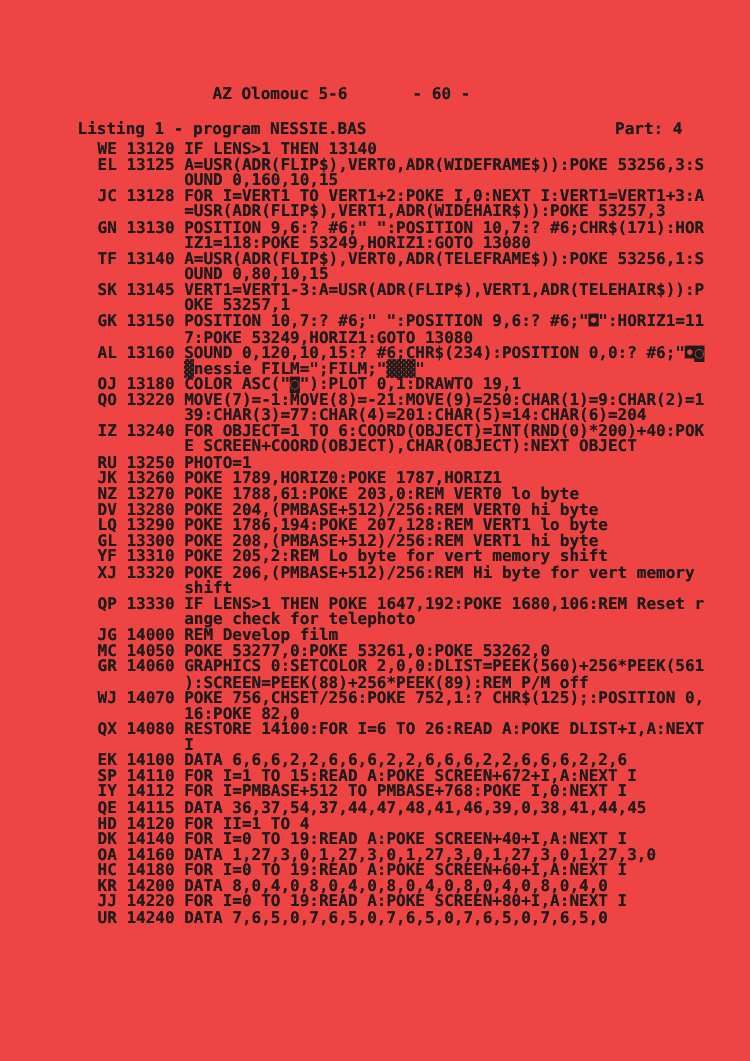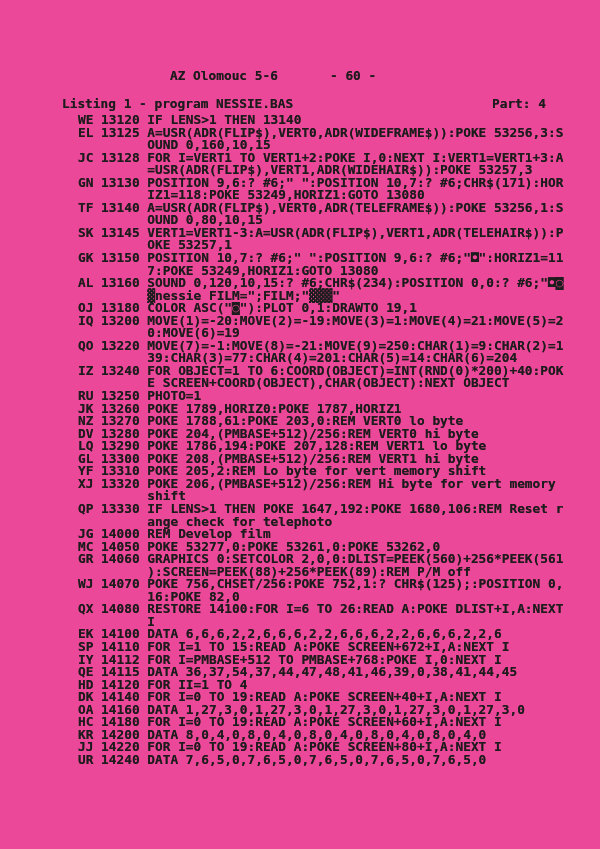--- a/index.html
+++ b/index.html
@@ -71,21 +71,21 @@
   }
   .code-line .body {
     display: inline-block;
     vertical-align: top;
     white-space: pre;
   }
 </style>
 </head>
 <body>
 
-<div class="page" style="background: #ec4899; color: rgb(28, 28, 28);">
+<div class="page" style="background: #ef4444; color: rgb(28, 28, 28);">
   <span class="hdr-journal">AZ Olomouc 5-6</span>
   <span class="hdr-pagenum">- 60 -</span>
   <span class="listing-title">Listing 1 - program NESSIE.BAS</span>
   <span class="listing-part">Part: 4</span>
   <div class="code-listing">
       <div class="code-line"><span class="checksum">WE</span><span class="linenum">13120</span><span class="body">IF LENS&gt;1 THEN 13140</span></div>
       <div class="code-line"><span class="checksum">EL</span><span class="linenum">13125</span><span class="body">A=USR(ADR(FLIP$),VERT0,ADR(WIDEFRAME$)):POKE 53256,3:S
 OUND 0,160,10,15</span></div>
       <div class="code-line"><span class="checksum">JC</span><span class="linenum">13128</span><span class="body">FOR I=VERT1 TO VERT1+2:POKE I,0:NEXT I:VERT1=VERT1+3:A
 =USR(ADR(FLIP$),VERT1,ADR(WIDEHAIR$)):POKE 53257,3</span></div>
@@ -93,22 +93,20 @@
 IZ1=118:POKE 53249,HORIZ1:GOTO 13080</span></div>
       <div class="code-line"><span class="checksum">TF</span><span class="linenum">13140</span><span class="body">A=USR(ADR(FLIP$),VERT0,ADR(TELEFRAME$)):POKE 53256,1:S
 OUND 0,80,10,15</span></div>
       <div class="code-line"><span class="checksum">SK</span><span class="linenum">13145</span><span class="body">VERT1=VERT1-3:A=USR(ADR(FLIP$),VERT1,ADR(TELEHAIR$)):P
 OKE 53257,1</span></div>
       <div class="code-line"><span class="checksum">GK</span><span class="linenum">13150</span><span class="body">POSITION 10,7:? #6;" ":POSITION 9,6:? #6;"◘":HORIZ1=11
 7:POKE 53249,HORIZ1:GOTO 13080</span></div>
       <div class="code-line"><span class="checksum">AL</span><span class="linenum">13160</span><span class="body">SOUND 0,120,10,15:? #6;CHR$(234):POSITION 0,0:? #6;"◘◙
 ▓nessie FILM=";FILM;"▓▓▓"</span></div>
       <div class="code-line"><span class="checksum">OJ</span><span class="linenum">13180</span><span class="body">COLOR ASC("◙"):PLOT 0,1:DRAWTO 19,1</span></div>
-      <div class="code-line"><span class="checksum">IQ</span><span class="linenum">13200</span><span class="body">MOVE(1)=-20:MOVE(2)=-19:MOVE(3)=1:MOVE(4)=21:MOVE(5)=2
-0:MOVE(6)=19</span></div>
       <div class="code-line"><span class="checksum">QO</span><span class="linenum">13220</span><span class="body">MOVE(7)=-1:MOVE(8)=-21:MOVE(9)=250:CHAR(1)=9:CHAR(2)=1
 39:CHAR(3)=77:CHAR(4)=201:CHAR(5)=14:CHAR(6)=204</span></div>
       <div class="code-line"><span class="checksum">IZ</span><span class="linenum">13240</span><span class="body">FOR OBJECT=1 TO 6:COORD(OBJECT)=INT(RND(0)*200)+40:POK
 E SCREEN+COORD(OBJECT),CHAR(OBJECT):NEXT OBJECT</span></div>
       <div class="code-line"><span class="checksum">RU</span><span class="linenum">13250</span><span class="body">PHOTO=1</span></div>
       <div class="code-line"><span class="checksum">JK</span><span class="linenum">13260</span><span class="body">POKE 1789,HORIZ0:POKE 1787,HORIZ1</span></div>
       <div class="code-line"><span class="checksum">NZ</span><span class="linenum">13270</span><span class="body">POKE 1788,61:POKE 203,0:REM VERT0 lo byte</span></div>
       <div class="code-line"><span class="checksum">DV</span><span class="linenum">13280</span><span class="body">POKE 204,(PMBASE+512)/256:REM VERT0 hi byte</span></div>
       <div class="code-line"><span class="checksum">LQ</span><span class="linenum">13290</span><span class="body">POKE 1786,194:POKE 207,128:REM VERT1 lo byte</span></div>
       <div class="code-line"><span class="checksum">GL</span><span class="linenum">13300</span><span class="body">POKE 208,(PMBASE+512)/256:REM VERT1 hi byte</span></div>

